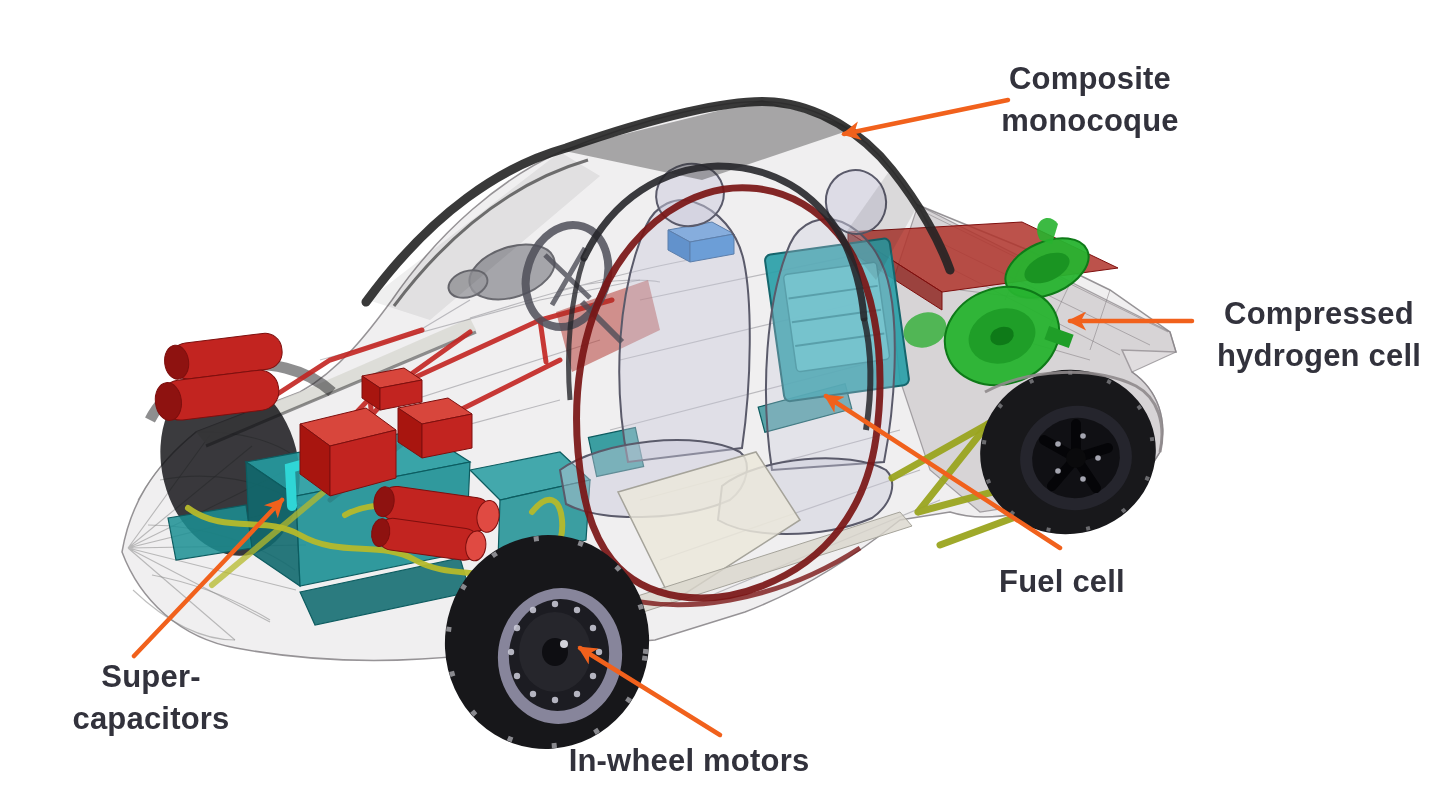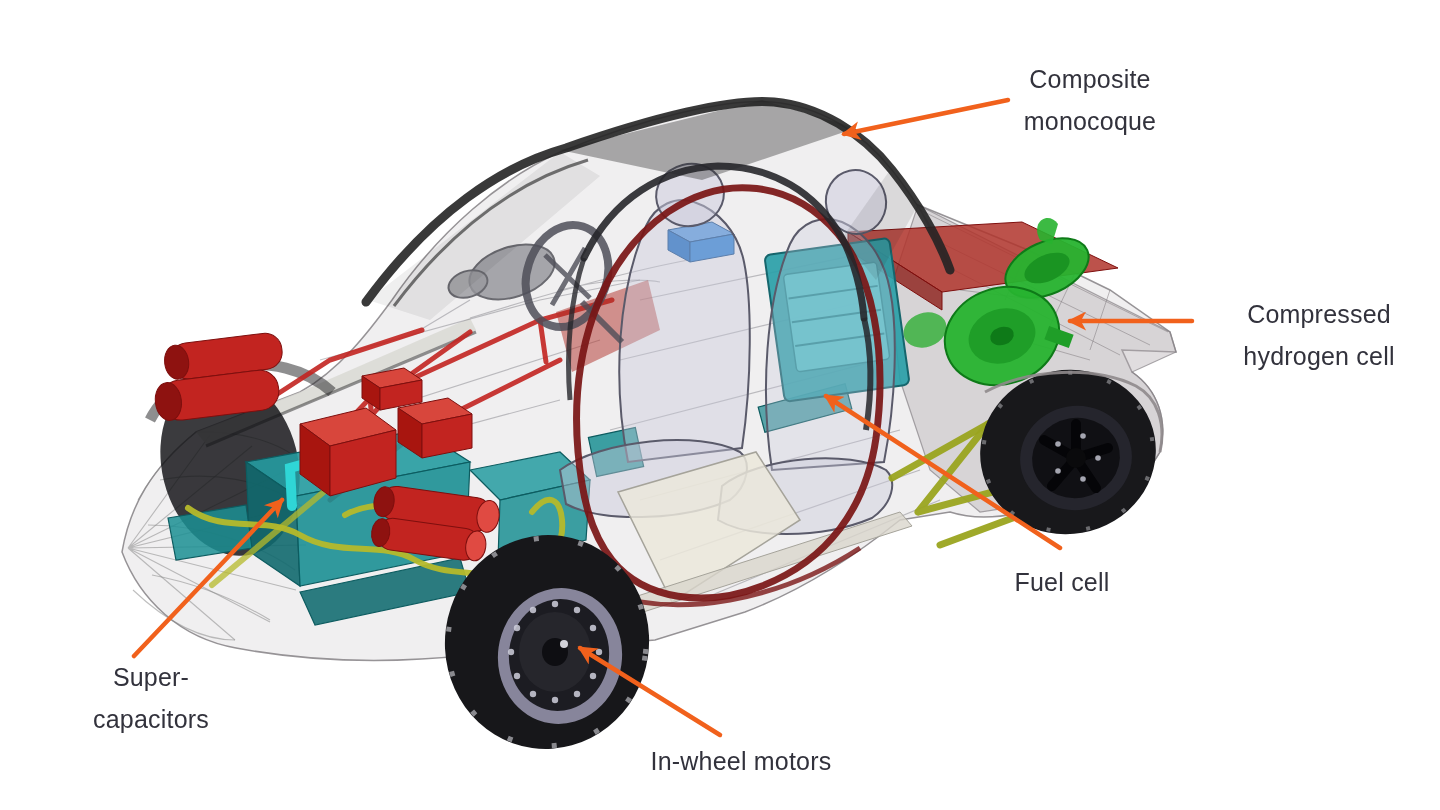--- a/index.html
+++ b/index.html
@@ -4,21 +4,21 @@
 <style>
   html,body{margin:0;padding:0;background:#fff;}
   .stage{
     position:relative;width:1440px;height:810px;overflow:hidden;
     background:var(--background,#fff);
     font-family:"Liberation Sans","DejaVu Sans",sans-serif;
   }
   .car-svg{position:absolute;left:0;top:0;width:1440px;height:810px;display:block;}
   .callout{
     position:absolute;
-    font-size:25px;line-height:42px;font-weight:400;
+    font-size:31px;line-height:42px;font-weight:700;
     color:var(--annotation-text,#32323c);
     white-space:pre-line;text-align:center;
     letter-spacing:0.2px;
     user-select:none;
   }
 </style>
 </head>
 <body>
 
 <div class="stage">
@@ -271,14 +271,14 @@
 monocoque</div>
 
   <div class="callout" style="left:1200px;top:293px;width:238px;">Compressed
 hydrogen cell</div>
 
   <div class="callout" style="left:45px;top:656px;width:212px;">Super-
 capacitors</div>
 
   <div class="callout" style="left:962px;top:561px;width:200px;">Fuel cell</div>
 
-  <div class="callout" style="left:616px;top:740px;width:250px;">In-wheel motors</div>
+  <div class="callout" style="left:564px;top:740px;width:250px;">In-wheel motors</div>
 </div>
 
 </body></html>

